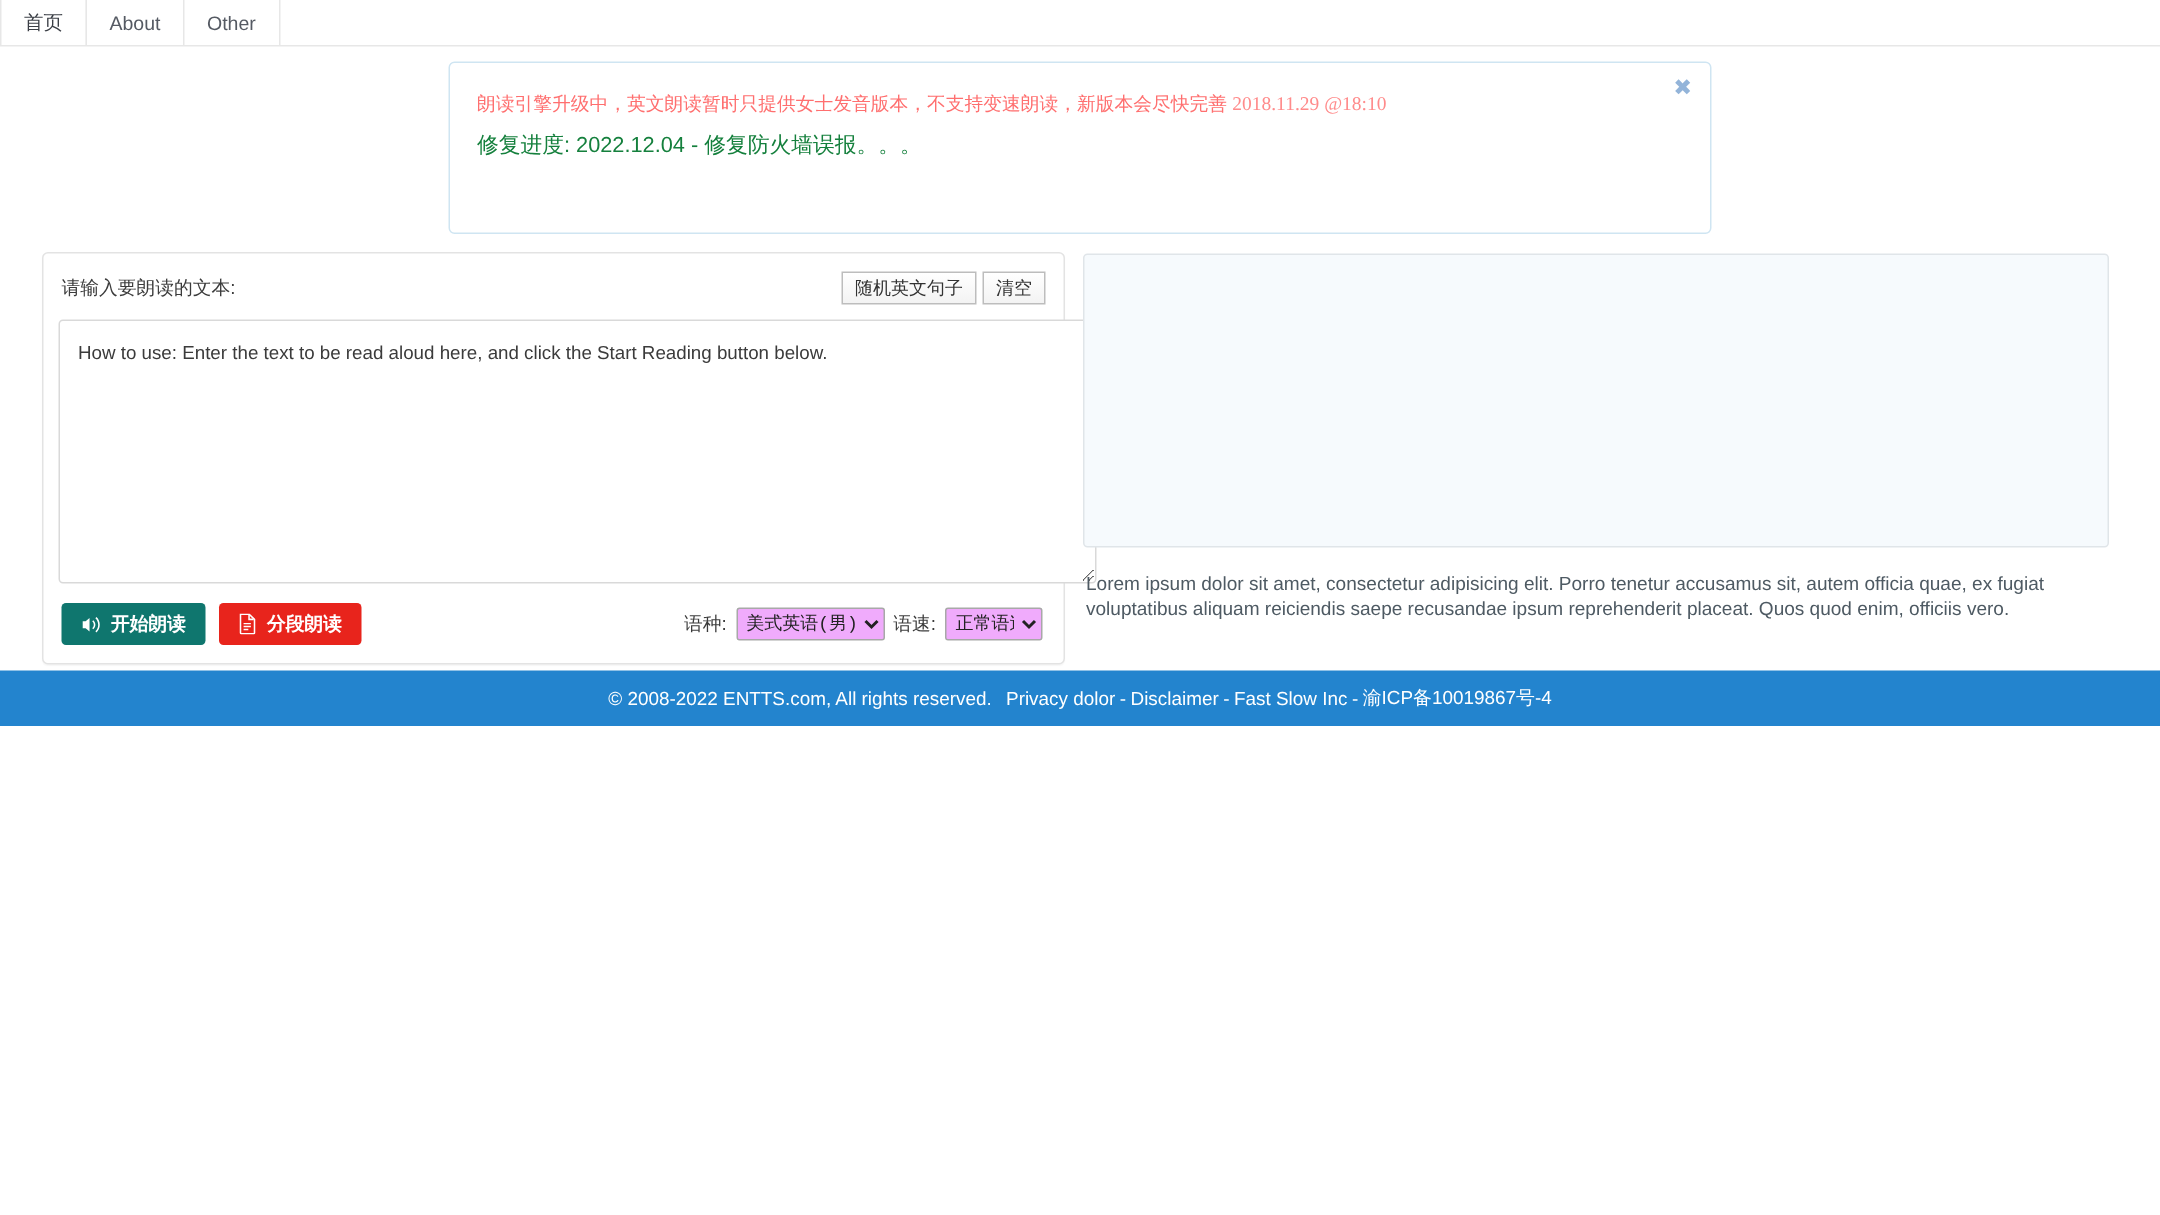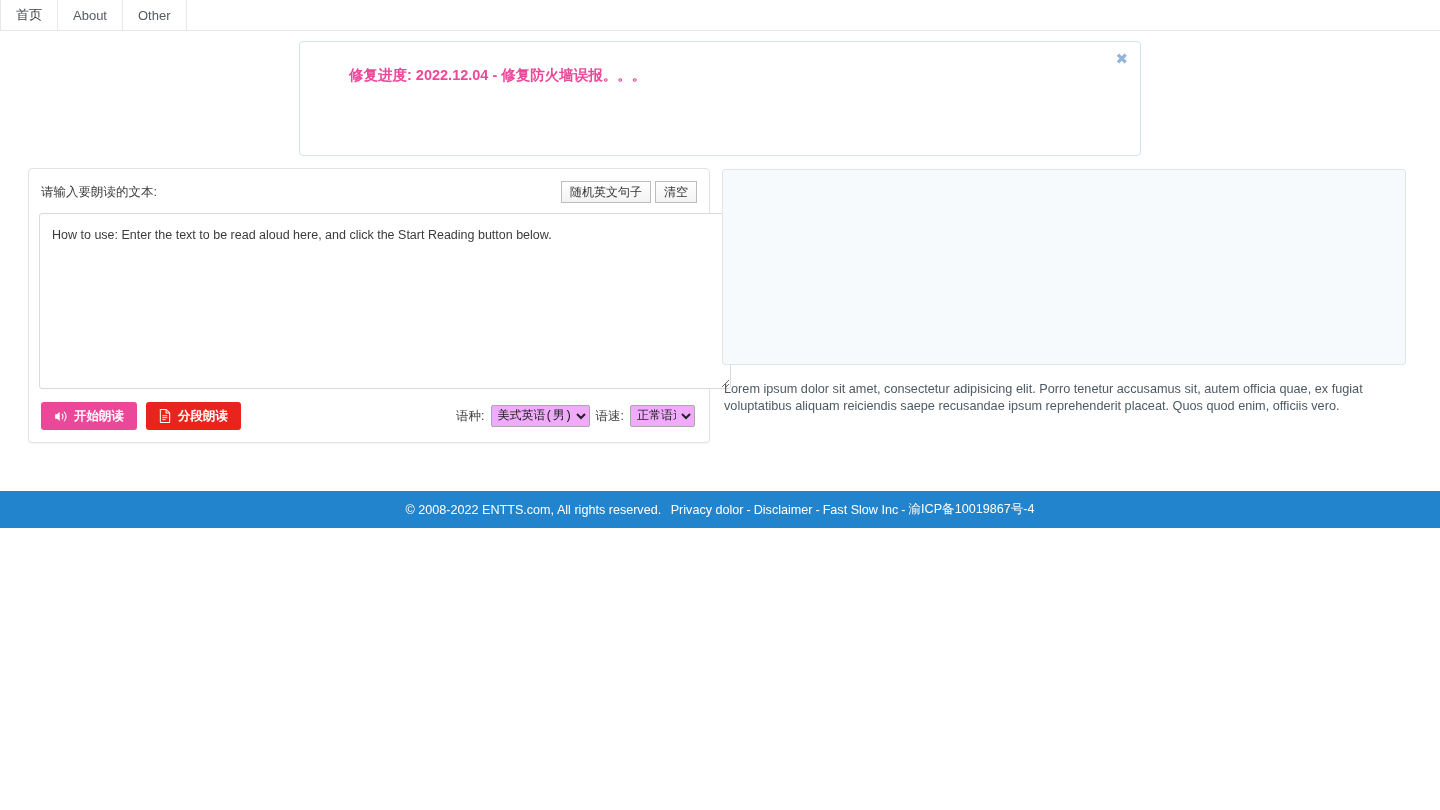--- a/index.html
+++ b/index.html
@@ -74,26 +74,25 @@
     line-height: 22px;
     margin: 0 0 1px 0;
     white-space: nowrap;
   }
   .alert-line .stamp {
     color: #ff8b8b;
     font-family: "Liberation Serif", "DejaVu Serif", serif;
     font-size: 13px;
   }
   .alert-line.strong {
-    color: #ec4899;
-    font-weight: bold;
+    color: #15803d;
+    font-weight: normal;
     font-size: 14.5px;
     line-height: 26px;
     margin-top: 4px;
-    margin-left: 31px;
   }
 
   
   .main {
     display: flex;
     align-items: flex-start;
     padding: 12px 24px 0 28px;
     gap: 12px;
     box-sizing: border-box;
   }
@@ -163,21 +162,21 @@
     border: none;
     border-radius: 3px;
     color: #ffffff;
     font-size: 12.5px;
     font-weight: bold;
     padding: 7px 13px;
     cursor: pointer;
     line-height: 14px;
     font-family: "Liberation Sans", "DejaVu Sans", sans-serif;
   }
-  .btn-primary { background: #ec4899; align-items: center; }
+  .btn-primary { background: #0f766e; align-items: center; }
   .btn-danger  { background: #e8241c; }
   .btn svg { display: block; }
 
   .foot-right {
     display: flex;
     align-items: center;
     font-size: 12.5px;
     color: #3c3c3c;
     gap: 6px;
   }
@@ -221,21 +220,20 @@
     left: 0;
     width: 1440px;
     height: 37px;
     background: #2384ce;
     display: flex;
     align-items: center;
     justify-content: center;
     color: #ffffff;
     font-size: 12.6px;
     box-sizing: border-box;
-    margin-top: 44px;
   }
   .footer a {
     color: #ffffff;
     text-decoration: none;
   }
   .footer .sep { padding: 0 3px; }
 </style>
 </head>
 <body>
 
@@ -248,20 +246,24 @@
   </div>
   <div class="nav-item">
     <span>Other</span>
   </div>
 </div>
 
 <div class="alert-wrap">
   <div class="alert">
     <span class="alert-close">✖</span>
 
+    <p class="alert-line">
+      <span>朗读引擎升级中，英文朗读暂时只提供女士发音版本，不支持变速朗读，新版本会尽快完善</span>
+      <span class="stamp">2018.11.29 @18:10</span>
+    </p>
 
 
     <p class="alert-line strong">修复进度: 2022.12.04 - 修复防火墙误报。。。</p>
   </div>
 </div>
 
 <div class="main">
 
   <div class="panel">
     <div class="panel-head">

